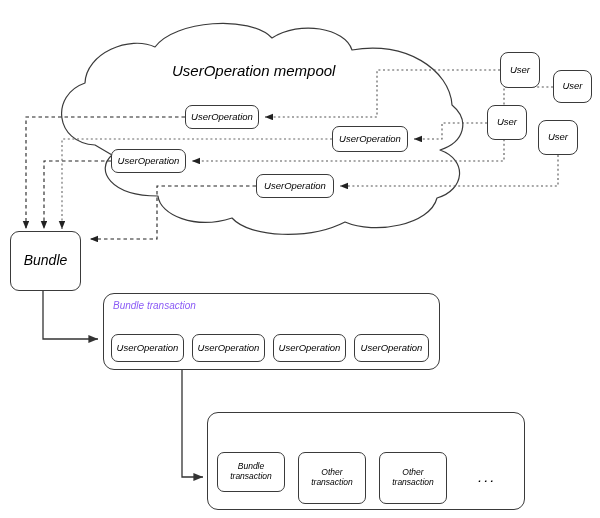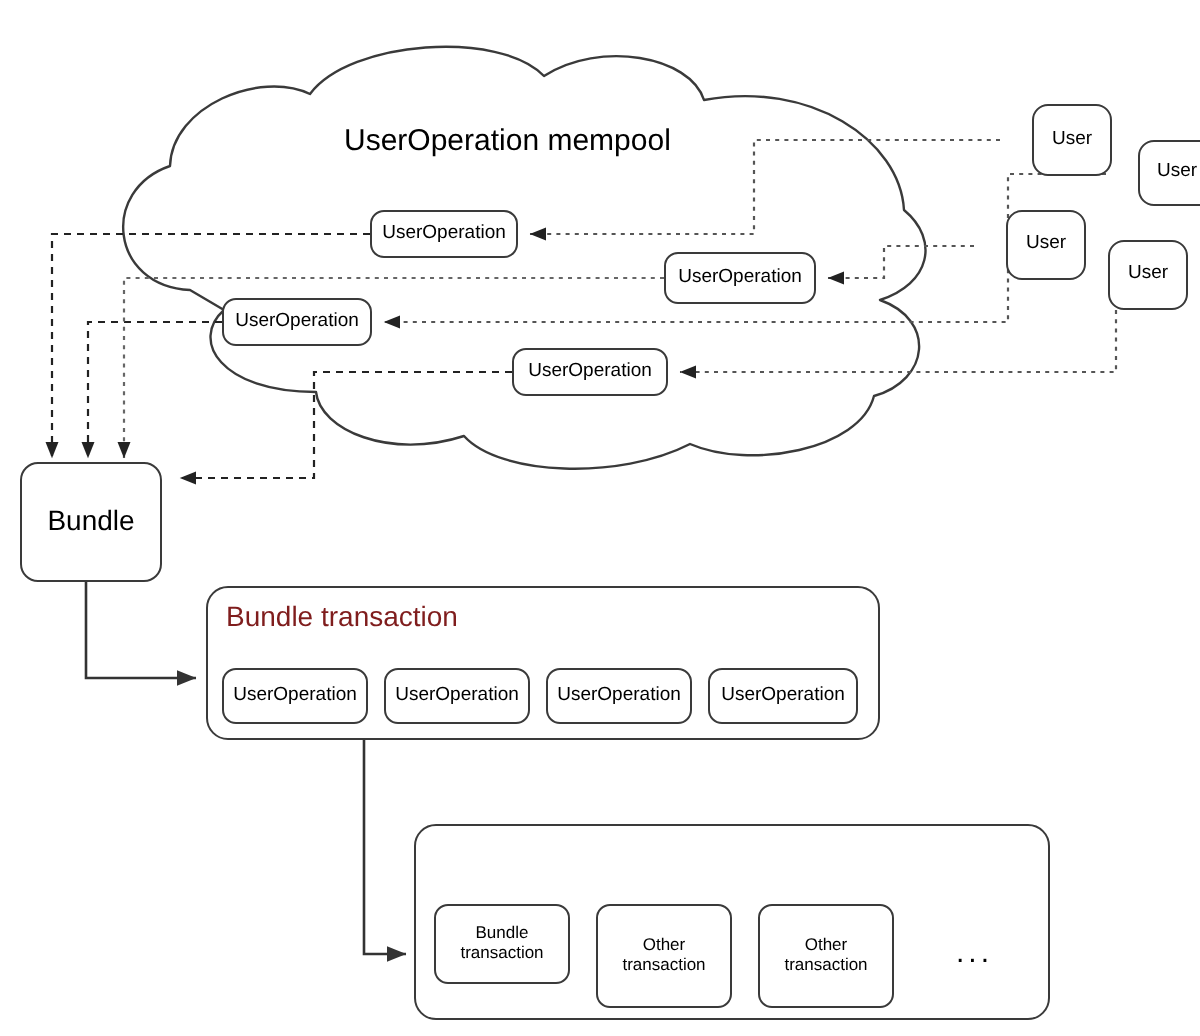--- a/index.html
+++ b/index.html
@@ -11,20 +11,21 @@
   body {
     font-family: "Liberation Sans", sans-serif;
     color: #000000;
   }
   #stage {
     position: relative;
     width: 600px;
     height: 518px;
     background: #ffffff;
     overflow: hidden;
+    font-style: italic;
   }
   #wires {
     position: absolute;
     left: 0;
     top: 0;
     width: 600px;
     height: 518px;
     pointer-events: none;
   }
   .node {
@@ -39,37 +40,36 @@
     text-align: center;
     line-height: 1.12;
     color: #000;
   }
   .uop {
     font-size: 9.5px;
   }
   .user {
     font-size: 9.5px;
     border-radius: 8px;
-    margin-left: 16px;
   }
   .bundler {
     font-size: 14px;
     border-radius: 9px;
   }
   .container-box {
     position: absolute;
     box-sizing: border-box;
     background: #ffffff;
     border: 1px solid #3a3a3a;
     border-radius: 11px;
   }
   .container-title {
     position: absolute;
-    font-size: 14px;
-    color: #7f1d1d;
+    font-size: 10px;
+    color: #8b5cf6;
     white-space: nowrap;
     text-align: right;
   }
   .cloud-title {
     position: absolute;
     font-size: 15px;
     color: #000;
     white-space: nowrap;
   }
   .ellipsis {

